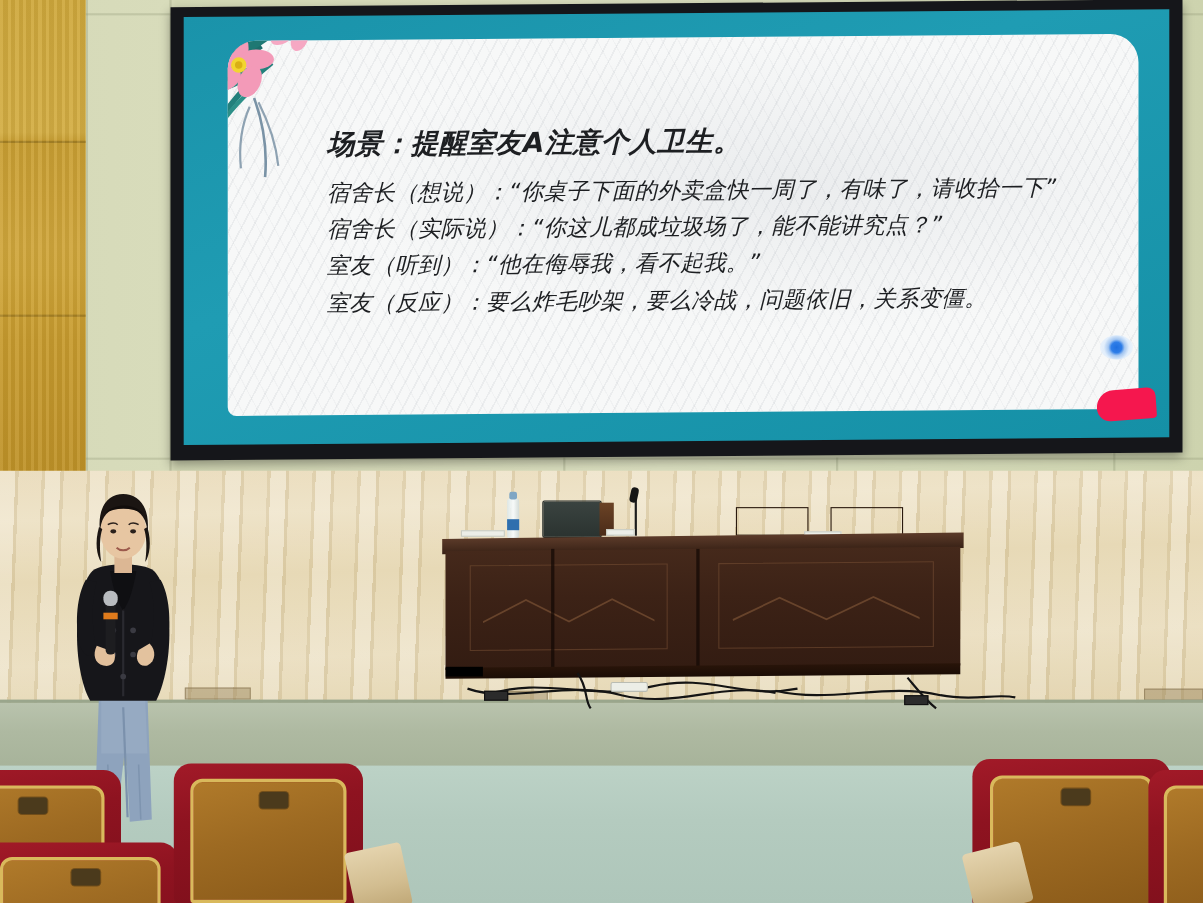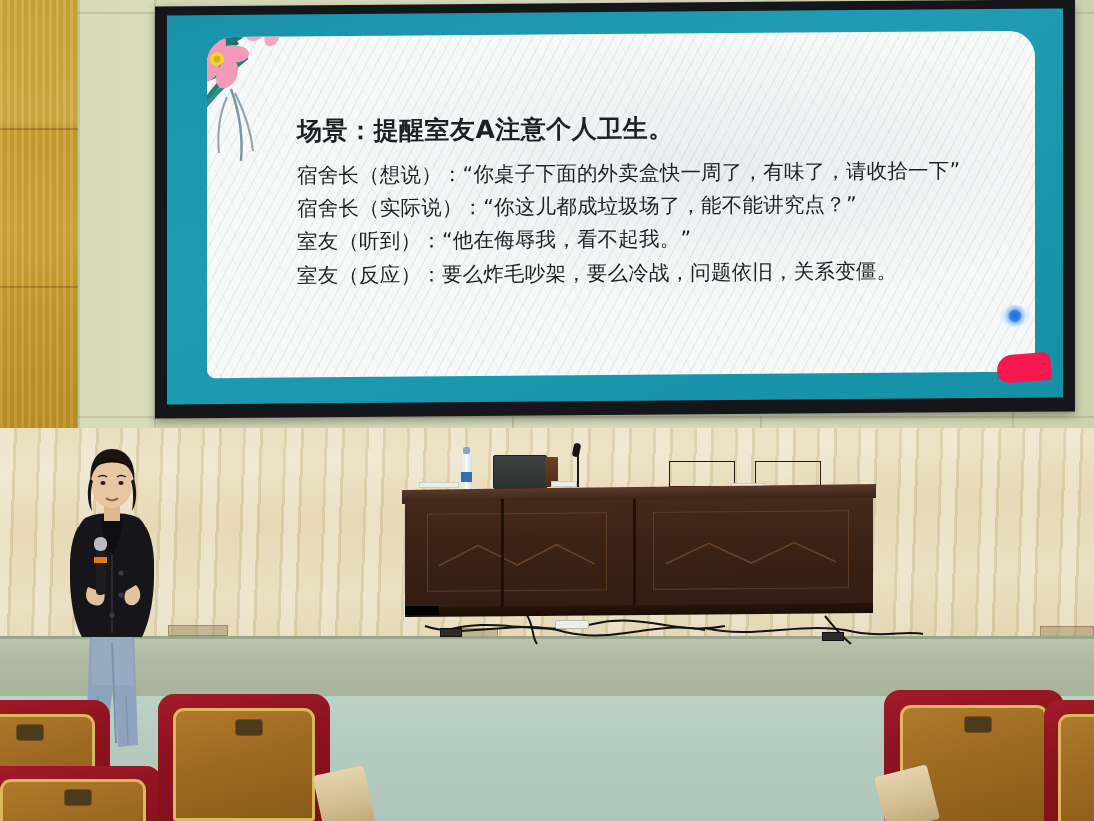--- a/index.html
+++ b/index.html
@@ -4,21 +4,21 @@
 <style>
   * { margin:0; padding:0; box-sizing:border-box; }
   html,body { width:1094px; height:821px; overflow:hidden; }
   body {
     font-family:"DejaVu Sans","Liberation Sans",sans-serif;
     background:#cfd6bd;
     position:relative;
   }
 
   
-  #scene { position:absolute; inset:0; }
+  #scene { position:absolute; inset:0;font-style:italic; }
 
   .back-wall {
     position:absolute; left:0; top:0; width:1094px; height:470px;
     background:
       linear-gradient(90deg,
         #d5d9b8 0%, #d8dcbb 14%, #d2d7b4 14.6%,
         #d6dab9 30%, #d9ddbe 55%, #d4d9b8 75%, #cdd3ae 100%);
   }
   
   .wall-seam {

